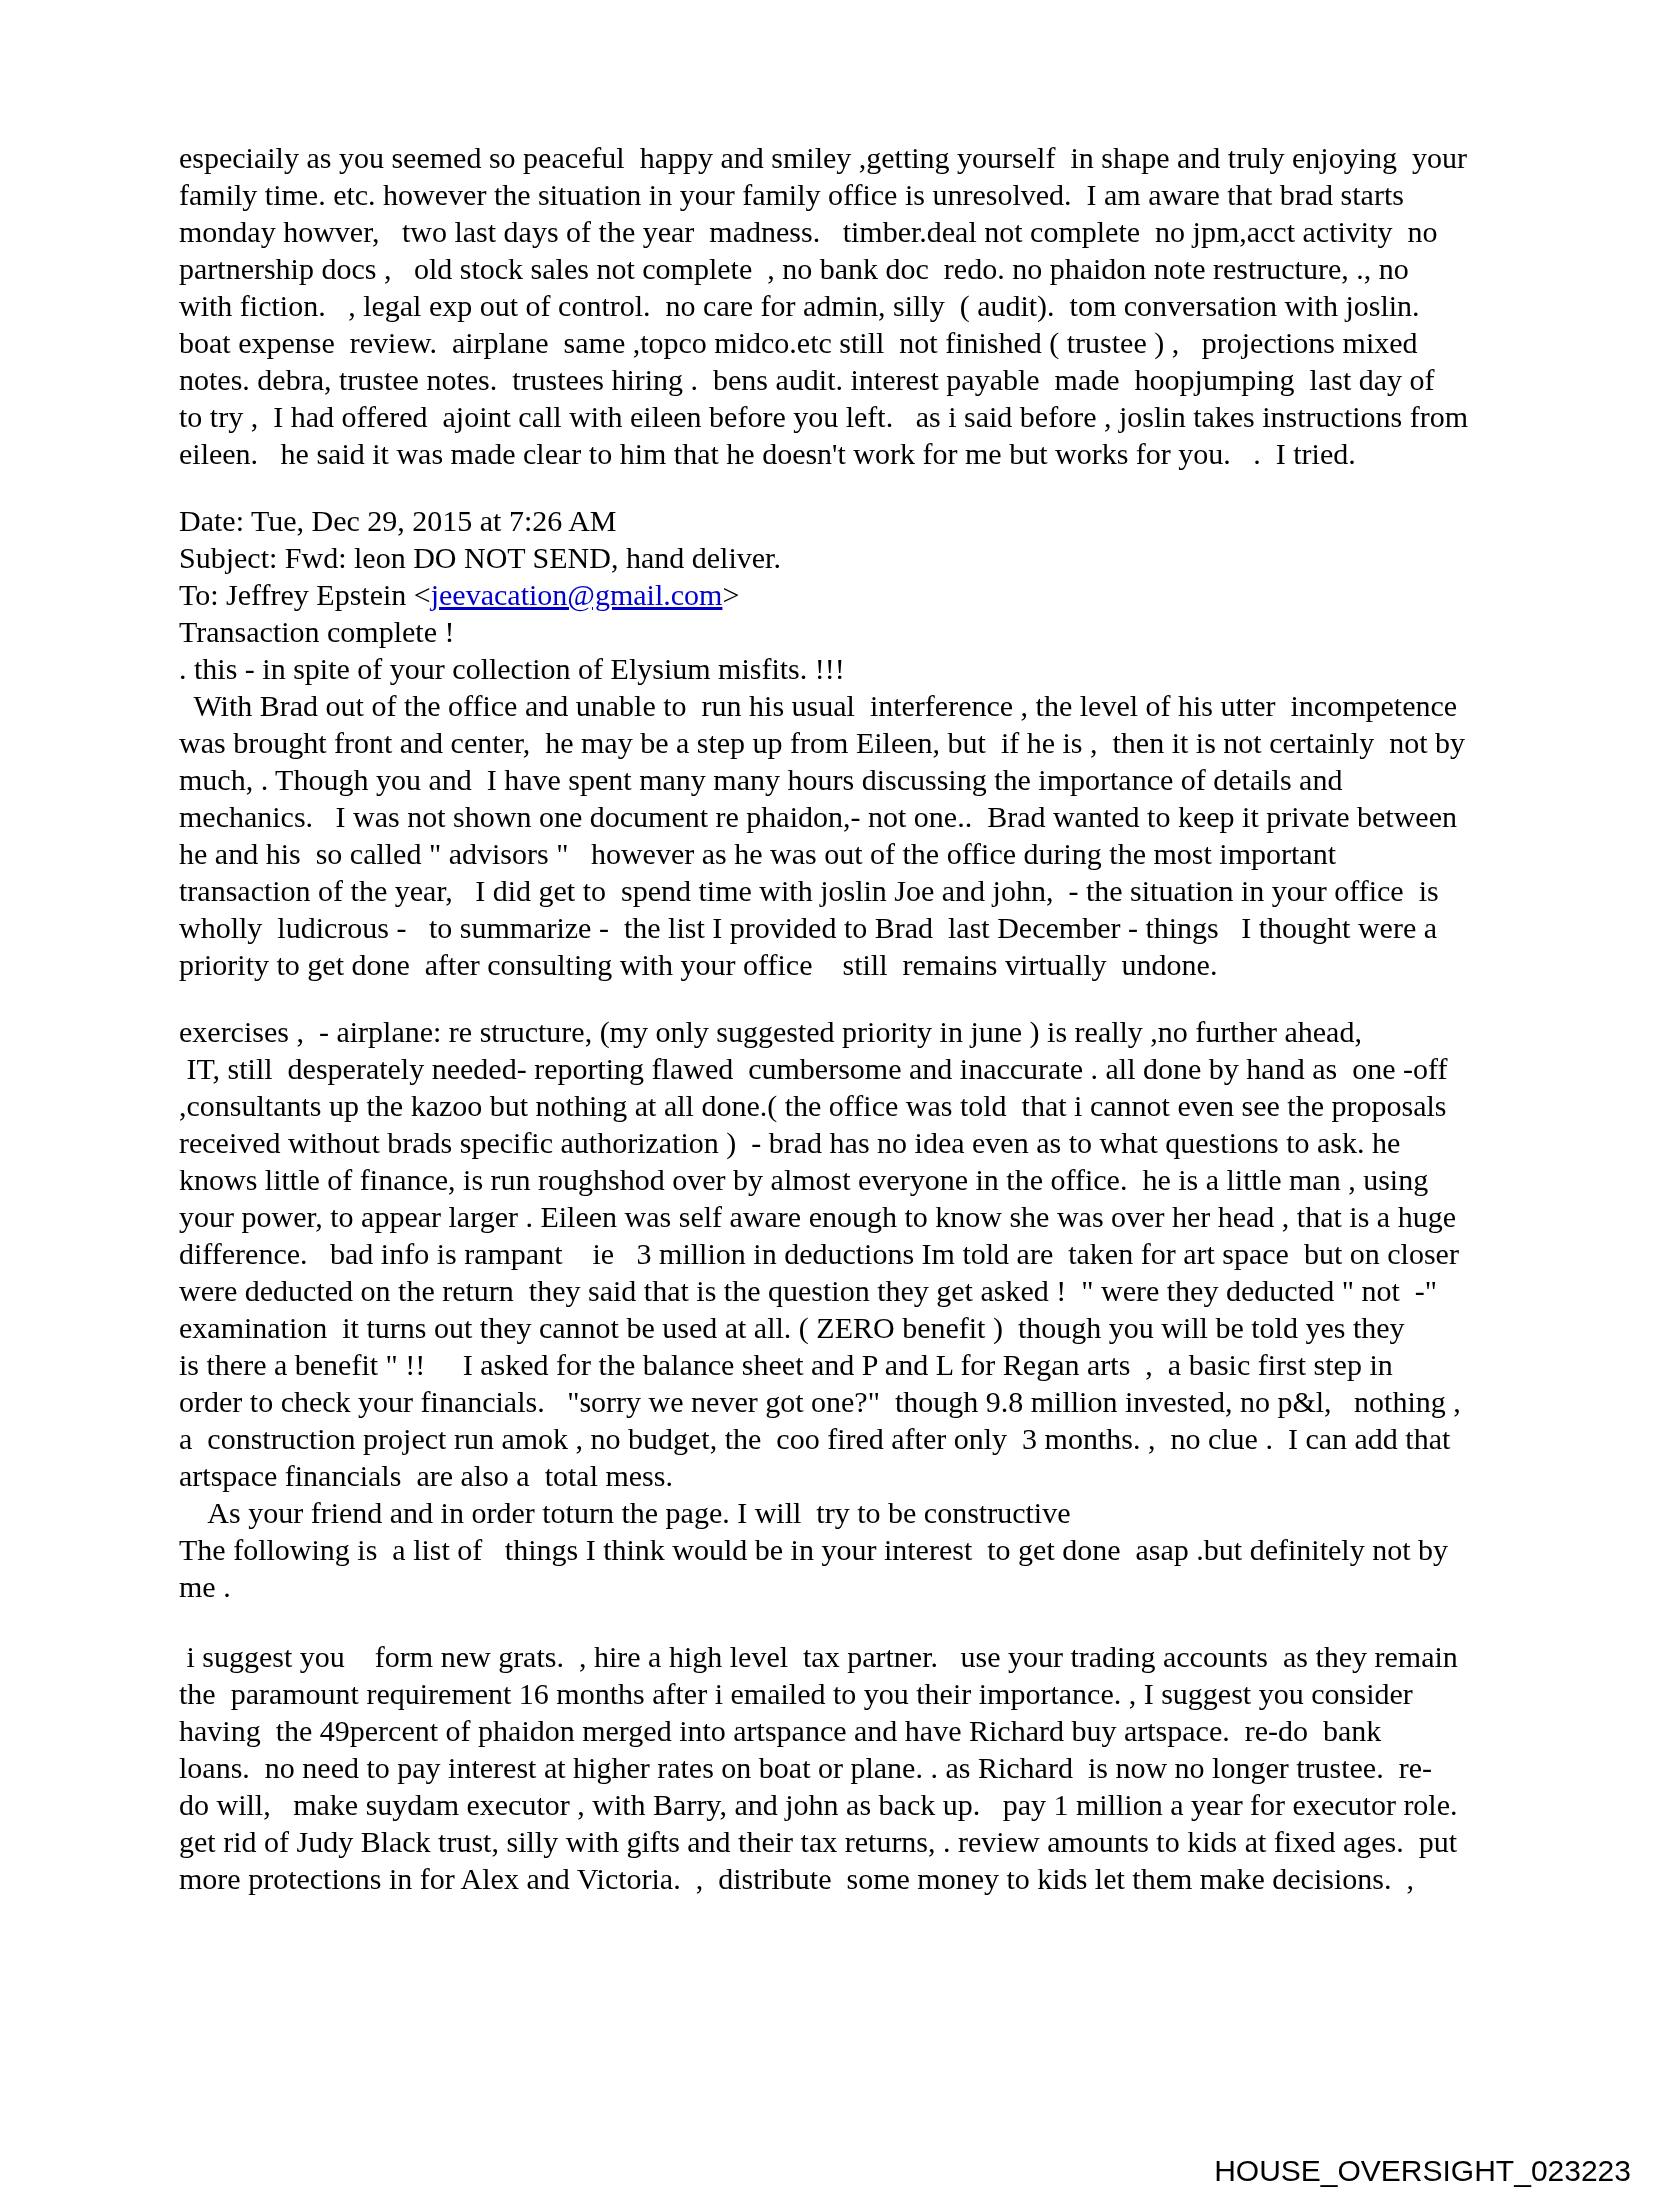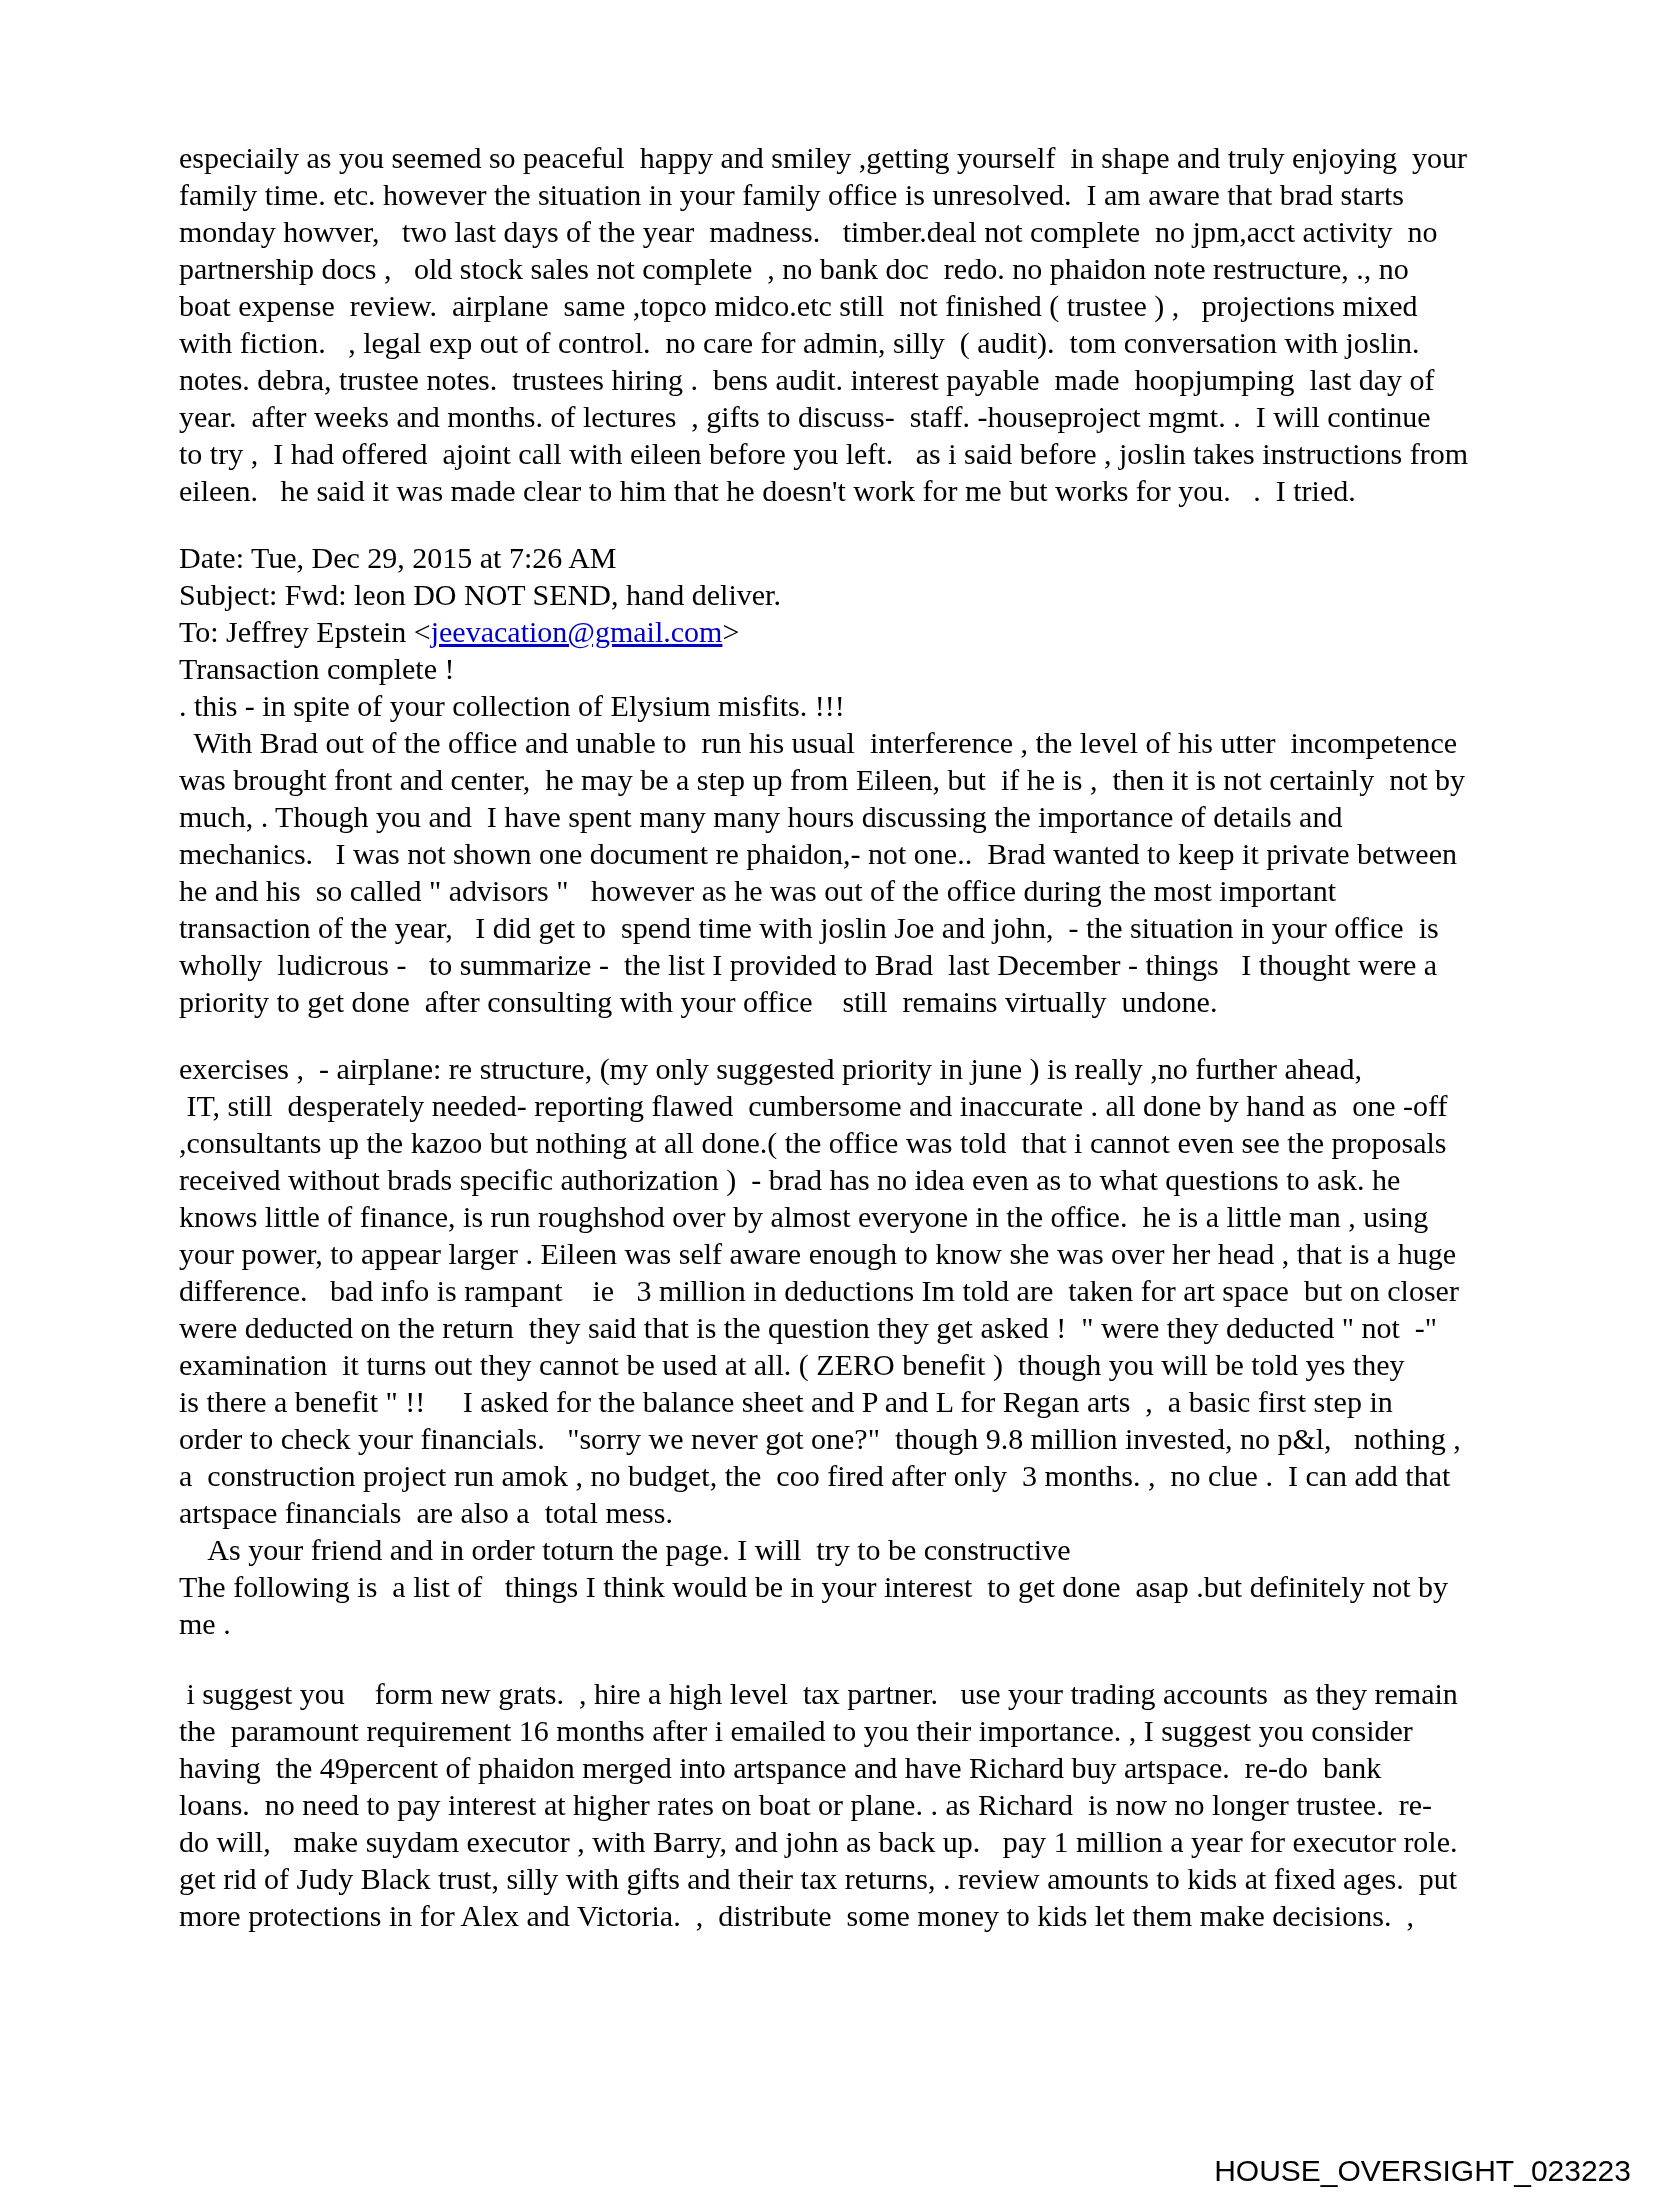--- a/index.html
+++ b/index.html
@@ -23,24 +23,23 @@
 </head>
 <body>
 
 <div class="page">
 
   <div>
     <span class="line">especiaily as you seemed so peaceful  happy and smiley ,getting yourself  in shape and truly enjoying  your</span>
     <span class="line">family time. etc. however the situation in your family office is unresolved.  I am aware that brad starts</span>
     <span class="line">monday howver,   two last days of the year  madness.   timber.deal not complete  no jpm,acct activity  no</span>
     <span class="line">partnership docs ,   old stock sales not complete  , no bank doc  redo. no phaidon note restructure, ., no</span>
+    <span class="line">with fiction.   , legal exp out of control.  no care for admin, silly  ( audit).  tom conversation with joslin.</span>
     <span class="line">boat expense  review.  airplane  same ,topco midco.etc still  not finished ( trustee ) ,   projections mixed</span>
-    <span class="line">with fiction.   , legal exp out of control.  no care for admin, silly  ( audit).  tom conversation with joslin.</span>
     <span class="line">notes. debra, trustee notes.  trustees hiring .  bens audit. interest payable  made  hoopjumping  last day of</span>
-    <span class="line">year.  after weeks and months. of lectures  , gifts to discuss-  staff. -houseproject mgmt. .  I will continue</span>
     <span class="line">to try ,  I had offered  ajoint call with eileen before you left.   as i said before , joslin takes instructions from</span>
     <span class="line">eileen.   he said it was made clear to him that he doesn't work for me but works for you.   .  I tried.</span>
   </div>
 
   <div class="gap"></div>
 
   <div>
     <span class="line">Date: Tue, Dec 29, 2015 at 7:26 AM</span>
     <span class="line">Subject: Fwd: leon DO NOT SEND, hand deliver.</span>
     <span class="line"><span>To: Jeffrey Epstein &lt;</span><a class="link" href="#">jeevacation@gmail.com</a><span>&gt;</span></span>

